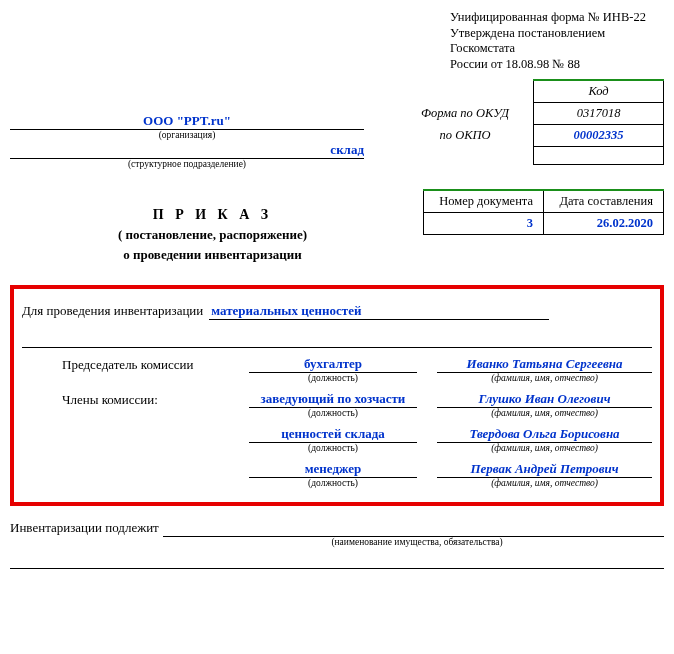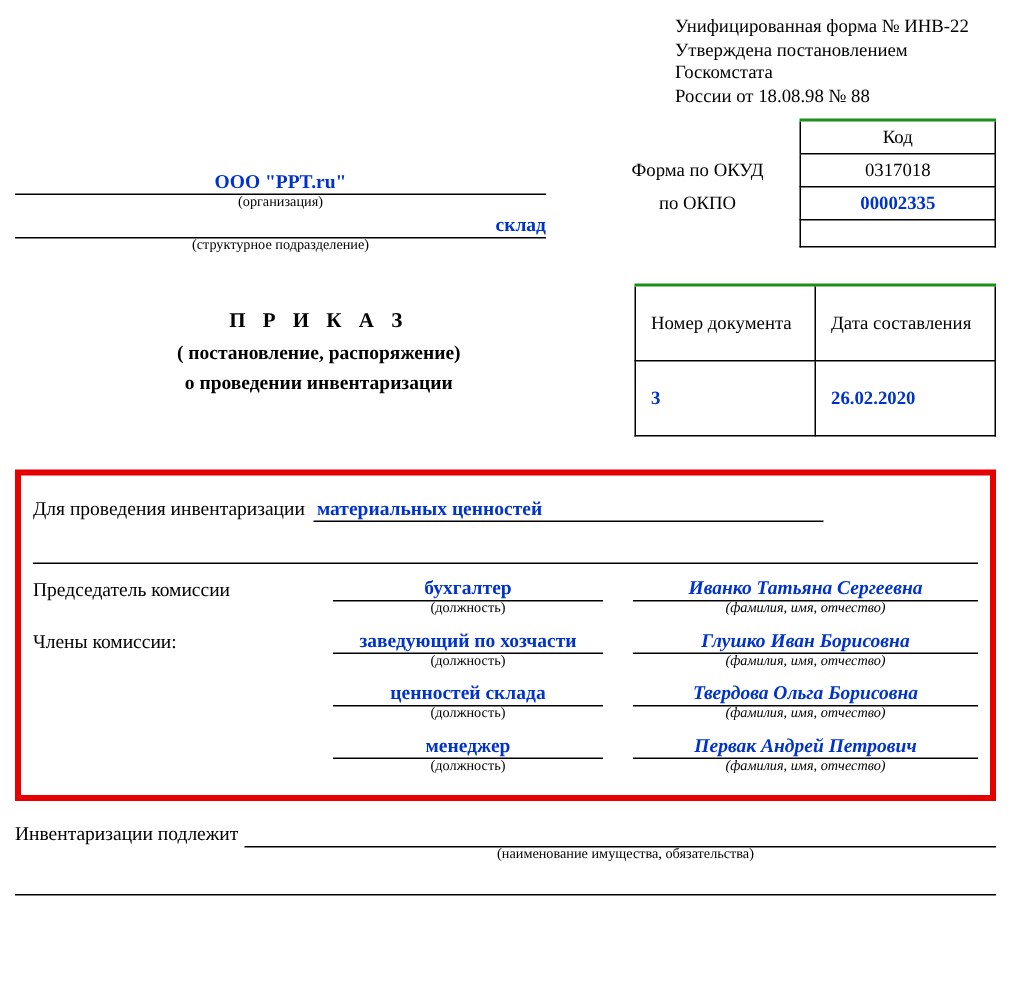--- a/index.html
+++ b/index.html
@@ -12,43 +12,43 @@
     width: 674px;
     background: #fff;
   }
   .top-note { margin-left: 440px; font-size: 12.5px; line-height: 1.25; }
   .header-area { display: flex; margin-top: 6px; }
   .left-col { flex: 1; }
   .org-line, .unit-line { border-bottom: 1px solid #000; }
   .org-line { text-align: center; }
   .blue { color: #0033cc; font-weight: bold; }
   .caption { font-size: 9.5px; text-align: center; margin-top: 0; }
-  .code-table { border-collapse: collapse; margin-left: 6px; }
+  .code-table { border-collapse: collapse; margin-left: 6px; font-style: italic; }
   .code-table td, .code-table th {
     border: 1px solid #000;
     text-align: center;
     font-size: 12.5px;
     padding: 3px 8px;
   }
   .code-table th { font-weight: normal; }
   .code-table .green-top td, .code-table .green-top th { border-top: 2px solid #1a8f1a; }
   .kod-cell { width: 130px; }
   .label-cell { text-align: right; padding-right: 6px; font-size: 12.5px; white-space: nowrap; }
   .docnum-block { display:flex; margin-top:20px; align-items:flex-start; }
   .docnum-left { flex:1; text-align:center; padding-top:18px; }
   .order-title { font-weight:bold; letter-spacing:4px; font-size:14px; }
   .order-sub { font-weight:bold; font-size:13px; margin-top:4px; }
   .num-table { border-collapse:collapse; margin-left:8px; }
-  .num-table th, .num-table td { border:1px solid #000; text-align:left; font-size:12.5px; padding:17px 10px; }
+  .num-table th, .num-table td { border:1px solid #000; text-align:right; font-size:12.5px; padding:3px 10px; }
   .num-table th { font-weight:normal; }
   .num-table .gt { border-top:2px solid #1a8f1a; }
   .red-box { border:4px solid #e60000; margin-top:22px; padding:14px 8px 14px 8px; }
   .field-line { border-bottom:1px solid #000; display:inline-block; min-width:10px; }
   .full-line { border-bottom:1px solid #000; height:14px; margin-top:14px; }
-  .comm-row { display:flex; align-items:flex-start; margin-top:8px; }
+  .comm-row { display:flex; align-items:flex-start; margin-top:8px;margin-left:40px; }
   .comm-label { width:200px; font-size:13px; padding-top:1px;}
   .comm-pos { width:180px; text-align:center; margin-right:20px;}
   .comm-name { width:230px; text-align:center;font-style:italic;}
   .underlined { border-bottom:1px solid #000; }
   .small-cap { font-size:9.5px; text-align:center; }
   .inv-row { display:flex; align-items:flex-end; margin-top:14px;}
   .inv-row .lab { white-space:nowrap; padding-right:4px; padding-bottom:1px;}
   .inv-row .line { flex:1; border-bottom:1px solid #000; height:14px;}
   .inv-cap-row { display:flex; }
   .inv-cap-row .spacer { width:160px; }
@@ -141,21 +141,21 @@
           <div class="small-cap">(фамилия, имя, отчество)</div>
         </div>
       </div>
       <div class="comm-row">
         <div class="comm-label">Члены комиссии:</div>
         <div class="comm-pos">
           <div class="underlined blue">заведующий по хозчасти</div>
           <div class="small-cap">(должность)</div>
         </div>
         <div class="comm-name">
-          <div class="underlined blue">Глушко Иван Борисовна</div>
+          <div class="underlined blue">Глушко Иван Олегович</div>
           <div class="small-cap">(фамилия, имя, отчество)</div>
         </div>
       </div>
       <div class="comm-row">
         <div class="comm-label">&nbsp;</div>
         <div class="comm-pos">
           <div class="underlined blue">ценностей склада</div>
           <div class="small-cap">(должность)</div>
         </div>
         <div class="comm-name">

